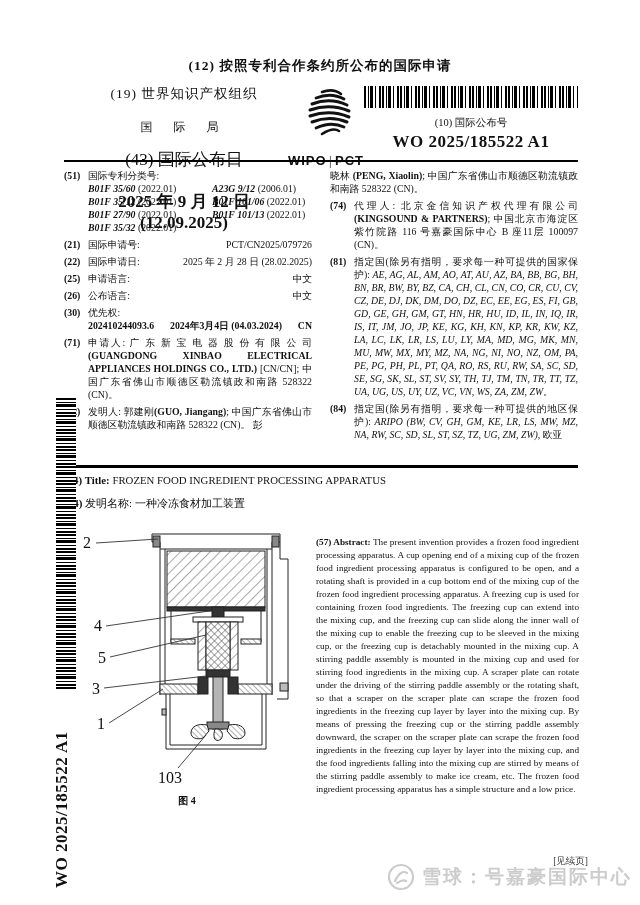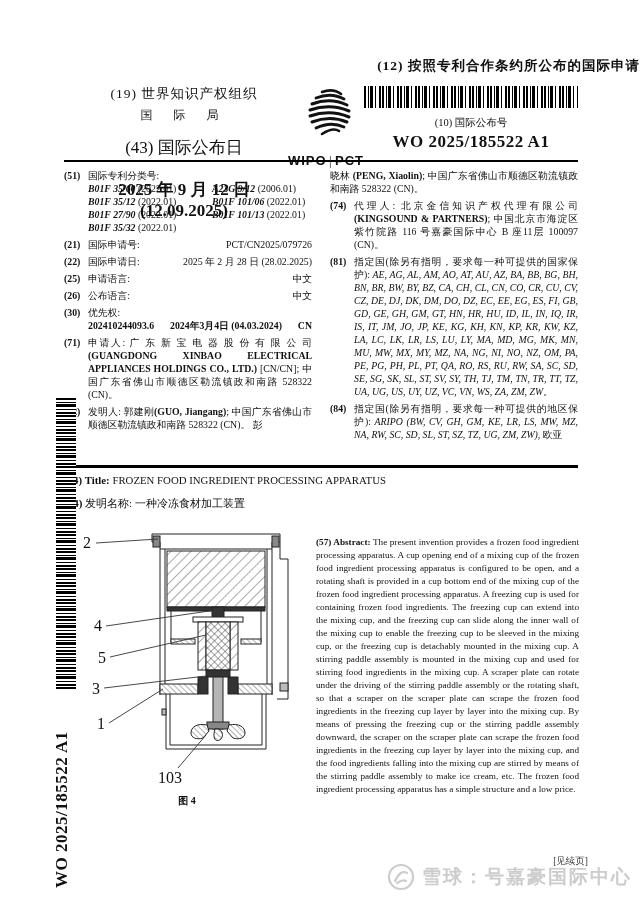--- a/index.html
+++ b/index.html
@@ -6,25 +6,25 @@
   #page{
     position:relative; width:640px; height:905px; background:#ffffff;
     font-family:"Liberation Serif", serif; color:#111; overflow:hidden;
     margin:0 auto;
   }
   .b{font-weight:bold;}
   .i{font-style:italic;}
   .bi{font-weight:bold;font-style:italic;margin-top:36px;}
 
   
-  .line12{position:absolute;top:57px;left:0;right:0;text-align:right;
+  .line12{position:absolute;top:57px;left:0;right:0;text-align:center;
     font-weight:bold;font-size:13.5px;letter-spacing:1px;}
   .org-block{position:absolute;top:85px;left:88px;width:192px;text-align:center;}
   .org-l1{font-size:13.5px;letter-spacing:1px;}
-  .org-l2{font-size:12px;letter-spacing:9px;margin-top:4px;}
+  .org-l2{font-size:12px;letter-spacing:9px;margin-top:16px;}
   .org-l3{font-size:17px;margin-top:12px;}
   .org-l4{font-size:17px;font-weight:bold;margin-top:19px;}
   .logo-block{position:absolute;top:86px;left:278px;width:96px;text-align:center;}
   .logo-text{font-family:"Liberation Sans",sans-serif;font-size:13px;font-weight:bold;
     letter-spacing:1px;margin-top:9px;}
   .logo-sep{font-weight:normal;color:#777;padding:0 2px;}
   .pub-block{position:absolute;top:86px;left:364px;width:214px;text-align:center;}
   .barcode-h{height:22px;width:100%;
     background:repeating-linear-gradient(to right,
       #000 0 2px,#fff 2px 4px,#000 4px 5px,#fff 5px 6px,

